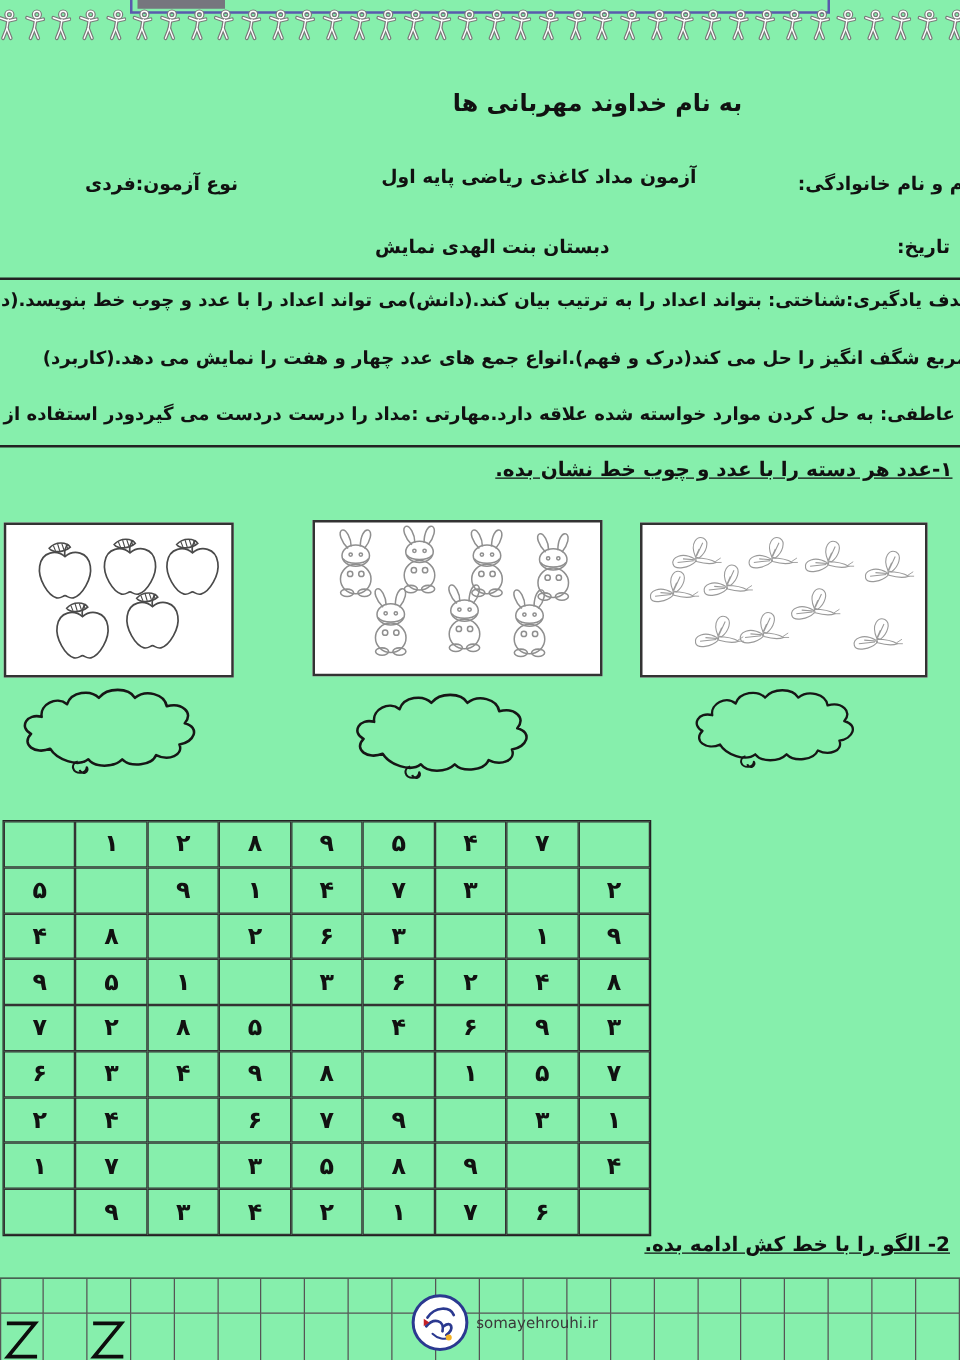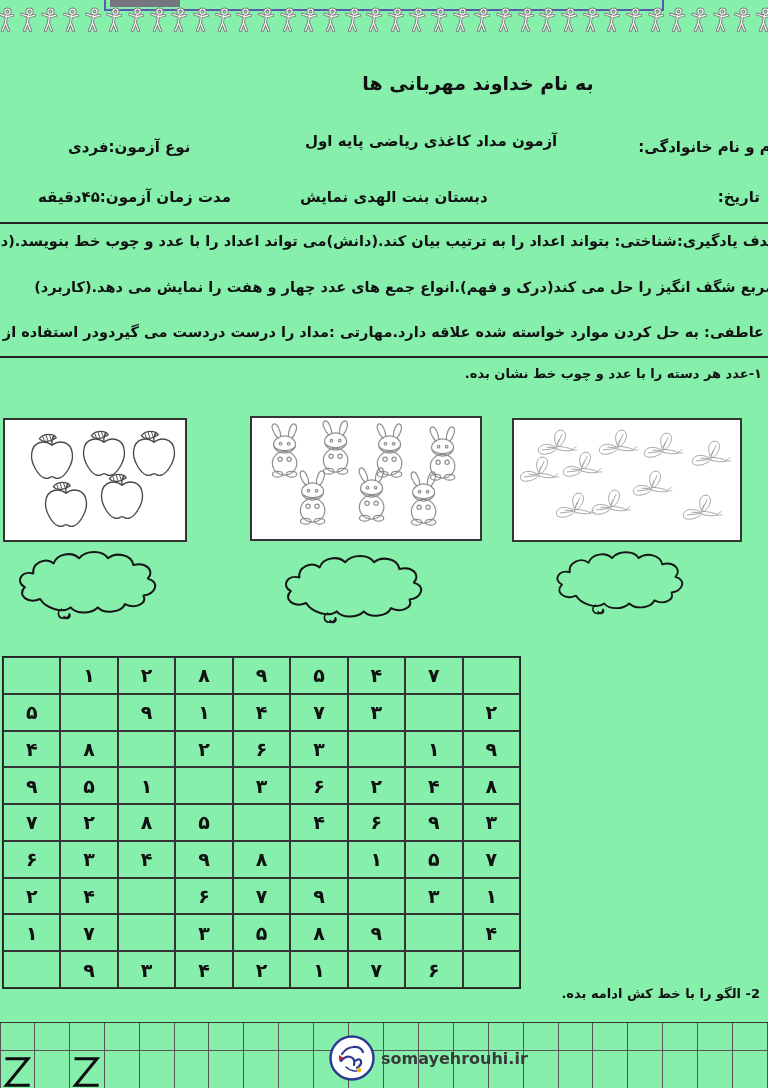--- a/index.html
+++ b/index.html
@@ -26,21 +26,21 @@
   .hdr.r2-right{top:188px;right:8px;text-align:center;}
   .hdr.r2-center{top:188px;left:300px;}
   .hdr.r2-left{top:188px;left:38px;}
   .rule{position:absolute;left:0;width:768px;height:0;border-top:2px solid #222;}
   .rule-1{top:222px;}
   .rule-2{top:356px;}
   .obj{position:absolute;font-size:14.5px;font-weight:bold;white-space:nowrap;}
   .obj.l1{top:233px;right:-10px;}
   .obj.l2{top:279px;right:-6px;}
   .obj.l3{top:324px;right:4px;}
-  .q-label{position:absolute;font-size:13px;font-weight:bold;white-space:nowrap;}
+  .q-label{position:absolute;font-size:16px;font-weight:bold;white-space:nowrap;text-decoration:underline;}
   .q1{top:366px;right:6px;}
   .q2{top:622px;right:4px;}
   .q3{top:986px;right:8px;}
   
   .item-box{position:absolute;border:2px solid #333;background:#fff;}
   #box-apples{left:3px;top:418px;width:180px;height:120px;}
   #box-rabbits{left:250px;top:416px;width:228px;height:121px;}
   #box-butterflies{left:512px;top:418px;width:226px;height:120px;}
   .item-box .icon{position:absolute;}
   .cloud{position:absolute;}
@@ -56,21 +56,21 @@
   
   #pattern{position:absolute;left:0;top:1022px;width:768px;height:66px;
     display:grid;grid-template-columns:repeat(22,1fr);grid-template-rows:28px 56px;
     border-top:1.5px solid #333;}
   #pattern .pcell{border-right:1px solid #555;border-bottom:1px solid #555;position:relative;}
   #pattern .pcell.first{border-left:1px solid #555;}
   #pattern .pcell svg{position:absolute;left:2px;top:3px;width:30px;height:36px;}
   
   #watermark{position:absolute;left:328px;top:1034px;display:flex;align-items:center;gap:5px;}
   #watermark svg{width:48px;height:48px;}
-  #watermark .wm-text{font-size:16px;font-weight:bold;color:#3a3a3a;}
+  #watermark .wm-text{font-size:12px;font-weight:normal;color:#3a3a3a;}
   .hidden-defs{position:absolute;width:0;height:0;overflow:hidden;}
 </style>
 </head>
 <body>
 
 <svg class="hidden-defs" xmlns="http://www.w3.org/2000/svg">
   <defs>
     <symbol id="sym-doll" viewBox="0 0 18 27">
       <g fill="none" stroke-linecap="round">
         <g stroke="#7a7a7a" stroke-width="3">
@@ -265,21 +265,20 @@
 
   <div class="title-wrap">
     <span dir="rtl">به نام خداوند مهربانی ها</span>
   </div>
 
   <div class="hdr r1-right" dir="rtl">نام و نام خانوادگی:</div>
   <div class="hdr r1-center" dir="rtl">آزمون مداد کاغذی ریاضی پایه اول</div>
   <div class="hdr r1-left" dir="rtl">نوع آزمون:فردی</div>
   <div class="hdr r2-right" dir="rtl">تاریخ:</div>
   <div class="hdr r2-center" dir="rtl">دبستان بنت الهدی نمایش</div>
-  <div class="hdr r2-left" dir="rtl">مدت زمان آزمون:۴۵دقیقه</div>
 
   <div class="rule rule-1"></div>
 
   <div class="obj l1" dir="rtl">هدف یادگیری:شناختی: بتواند اعداد را به ترتیب بیان کند.(دانش)می تواند اعداد را با عدد و چوب خط بنویسد.(درک و فهم)</div>
   <div class="obj l2" dir="rtl">مربع شگف  انگیز را حل می کند(درک و فهم).انواع جمع های عدد چهار و هفت را نمایش می دهد.(کاربرد)</div>
   <div class="obj l3" dir="rtl">عاطفی: به حل کردن موارد خواسته شده  علاقه دارد.مهارتی :مداد را درست دردست می گیردودر استفاده از خط کش مهارت دارد.</div>
 
   <div class="rule rule-2"></div>
 
   <div class="q-label q1" dir="rtl">۱-عدد هر دسته را با عدد و چوب خط نشان بده.</div>

